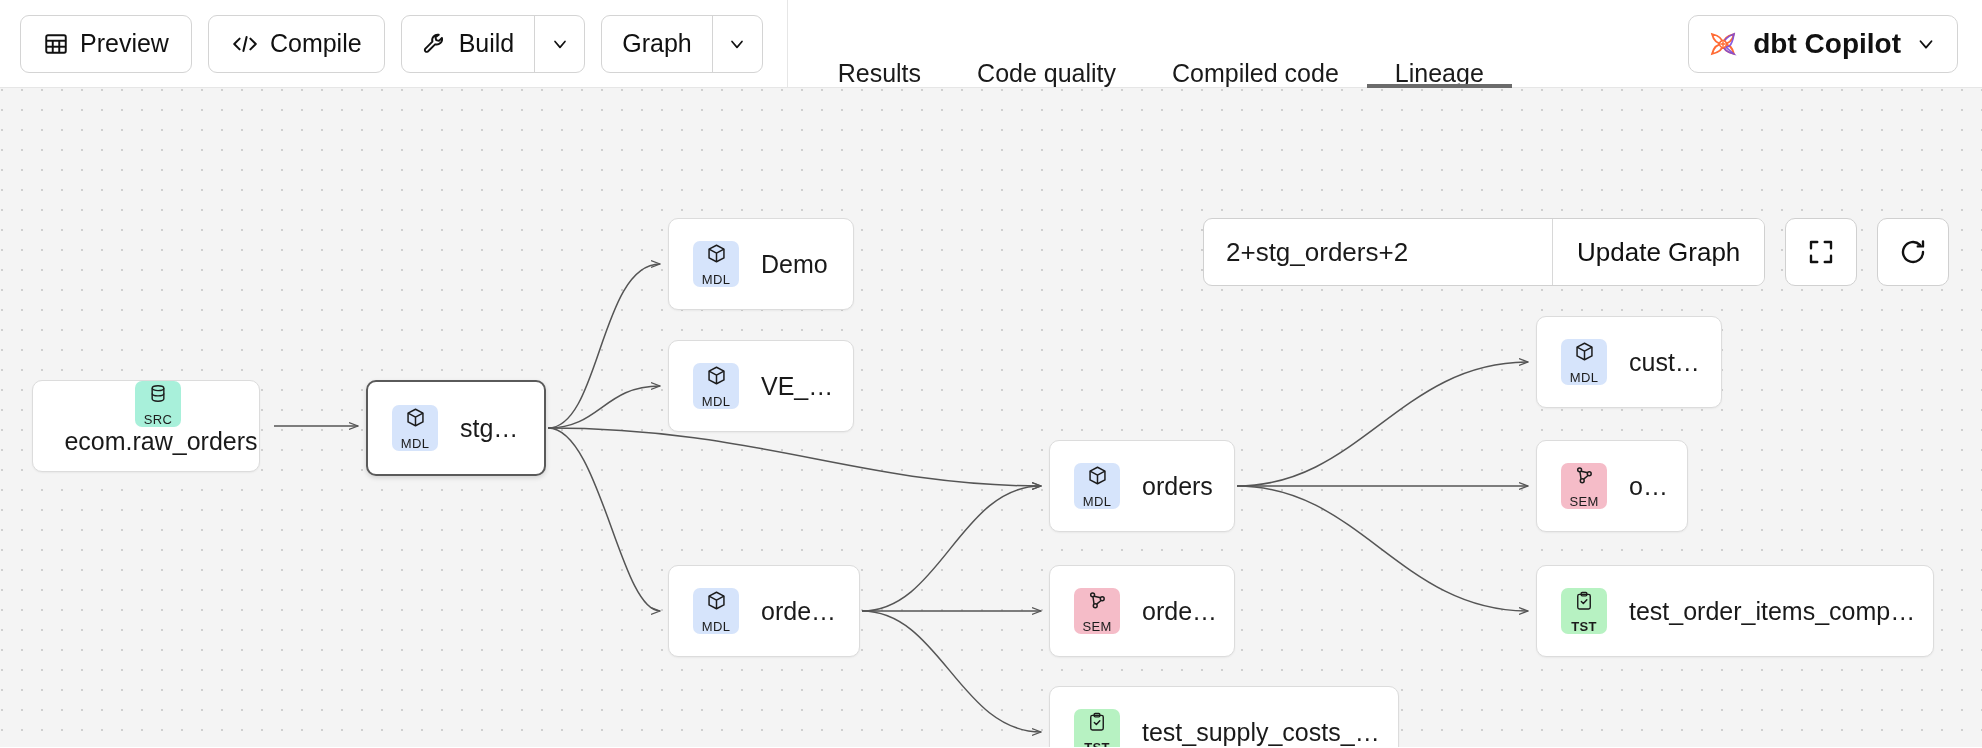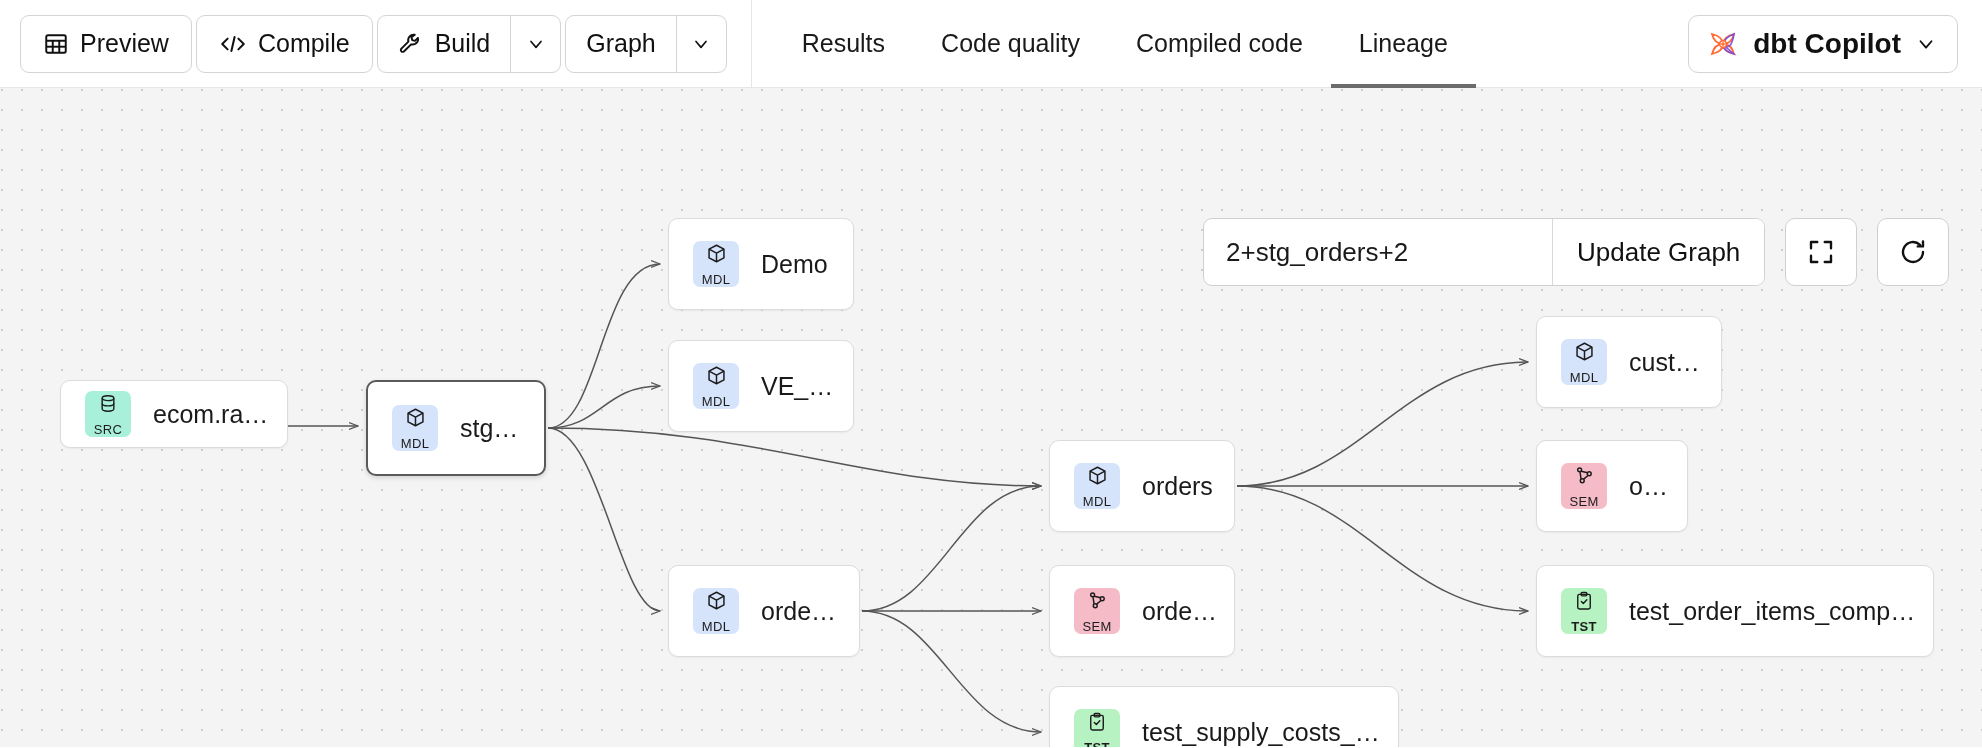--- a/index.html
+++ b/index.html
@@ -15,21 +15,21 @@
     position: relative;
     height: 88px;
     background: #ffffff;
     border-bottom: 1px solid #e6e6e6;
     display: flex;
     align-items: center;
   }
   .toolbar-left {
     display: flex;
     align-items: center;
-    gap: 4px;
+    gap: 16px;
     padding-left: 20px;
     height: 100%;
   }
   .btn {
     height: 58px;
     border: 1px solid #d4d4d4;
     border-radius: 9px;
     background: #ffffff;
     display: flex;
     align-items: center;
@@ -64,21 +64,21 @@
     width: 1px; height: 88px; background: #e6e6e6;
     margin-left: 24px;
   }
   .tabs {
     display: flex; align-items: flex-end; height: 88px;
     padding-left: 22px; gap: 0;
   }
   .tab {
     position: relative;
     height: 88px;
-    display: flex; align-items: center;
+    display: flex; align-items: flex-end;
     padding: 0 28px;
     font-size: 25px;
     color: #1a1a1a;
     cursor: pointer;
     white-space: nowrap;
   }
   .tab.active::after {
     content: "";
     position: absolute; left: 0; right: 0; bottom: 0;
     height: 4px; background: #6b6b6b;
@@ -358,21 +358,21 @@
       <span class="ico">
         <svg width="30" height="30" viewBox="0 0 24 24" fill="none" stroke="#111" stroke-width="1.9" stroke-linecap="round" stroke-linejoin="round">
           <path d="M20 12a8 8 0 1 1-2.4-5.7"></path>
           <polyline points="20,3.5 20,7.5 15.8,7.5"></polyline>
         </svg>
       </span>
     </div>
   </div>
 
   <div id="nodes">
-      <div class="node" style="left: 60px; top: 292px; width: 228px; height: 68px;">
+      <div class="node" style="left: 32px; top: 292px; width: 228px; height: 92px; flex-direction: column;">
         <div class="badge src">
           <span class="glyph">
             <svg width="20" height="21" viewBox="0 0 24 24" fill="none" stroke="#1c1c1c" stroke-width="1.7">
               <ellipse cx="12" cy="5.6" rx="7" ry="2.9"></ellipse>
               <path d="M5 5.6v12.8c0 1.6 3.1 2.9 7 2.9s7-1.3 7-2.9V5.6"></path>
               <path d="M5 11.9c0 1.6 3.1 2.9 7 2.9s7-1.3 7-2.9"></path>
             </svg>
           </span>
           <span class="lbl">SRC</span>
         </div>

